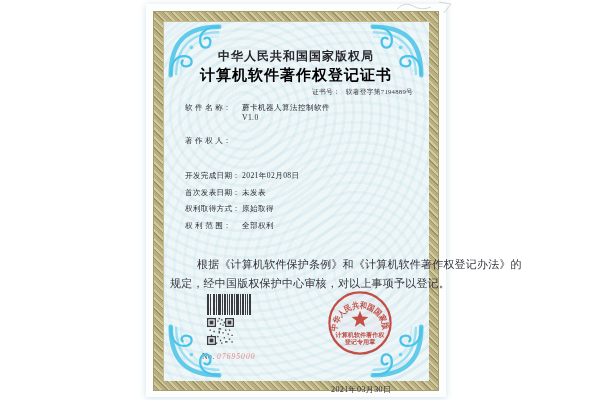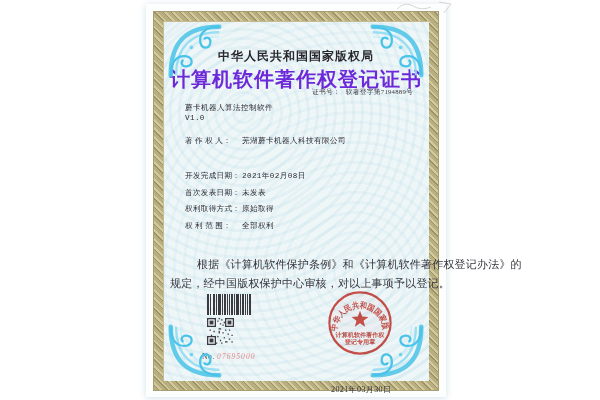--- a/index.html
+++ b/index.html
@@ -13,26 +13,26 @@
          outline:1px solid #a89d70;}
   .inner{position:absolute;left:163px;top:21px;width:266px;height:360px;
          background-color:#eef6f8;
          background-image:
            repeating-radial-gradient(circle at 30% 25%, rgba(110,185,210,.09) 0 3px, rgba(110,185,210,0) 3px 9px),
            repeating-radial-gradient(circle at 72% 70%, rgba(110,185,210,.07) 0 3px, rgba(110,185,210,0) 3px 10px);
          border:1px solid #c6bc92;}
   .title1{position:absolute;left:163px;top:48px;width:266px;text-align:center;
           font-size:12px;font-weight:700;letter-spacing:1px;color:#26262c;}
   .title2{position:absolute;left:163px;top:66px;width:266px;text-align:center;
-          font-size:20px;font-weight:700;letter-spacing:1px;color:#6d28d9;}
+          font-size:15px;font-weight:700;letter-spacing:1px;color:#000000;}
   .certno{position:absolute;left:163px;top:87px;width:250px;text-align:right;
           font-size:6.8px;color:#3a3a42;letter-spacing:.2px;}
   .row{position:absolute;left:185px;display:flex;font-size:7.6px;line-height:10px;color:#2c2c33;}
   .row .lab{width:57px;flex:0 0 57px;letter-spacing:.3px;}
-  .row .val{letter-spacing:.4px;font-family:Liberation Mono, monospace;}
+  .row .val{letter-spacing:.4px;}
   .stmt{position:absolute;font-size:11px;color:#34343c;letter-spacing:.2px;white-space:nowrap;}
   .serial{position:absolute;left:202px;top:352px;font-size:7.6px;color:#4a4a50;letter-spacing:.5px;}
   .serial .num{color:#ec8a8a;letter-spacing:1px;font-style:italic;}
   .date{position:absolute;left:331px;top:352px;font-size:8px;color:#33333b;letter-spacing:.4px;z-index:4;margin-top:32px;}
   .flourish{position:absolute;z-index:2;}
   .seal{position:absolute;left:326px;top:289px;width:68px;height:68px;z-index:5;opacity:.88;
         mix-blend-mode:multiply;}
   .barcode{position:absolute;left:207px;top:294px;z-index:3;}
   .qr{position:absolute;left:207px;top:318px;z-index:3;}
   .scribble{position:absolute;left:395px;top:0;z-index:1;}
@@ -77,28 +77,28 @@
     </svg>
 
   <div class="title1">中华人民共和国国家版权局</div>
   <div class="title2">计算机软件著作权登记证书</div>
   <div class="certno">
     <span>证书号：</span>
     <span style="margin-left:4px">软著登字第7194889号</span>
   </div>
 
   <div class="row" style="top:103px">
+    <div class="lab">软 件 名 称：</div>
     <div class="val">
       <div>蘑卡机器人算法控制软件</div>
       <div>V1.0</div>
     </div>
   </div>
   <div class="row" style="top:136px">
     <div class="lab">著 作 权 人：</div>
-    <div class="val">芜湖蘑卡机器人科技有限公司</div>
   </div>
   <div class="row" style="top:171px">
     <div class="lab">开发完成日期：</div>
     <div class="val">2021年02月08日</div>
   </div>
   <div class="row" style="top:188px">
     <div class="lab">首次发表日期：</div>
     <div class="val">未发表</div>
   </div>
   <div class="row" style="top:204px">

